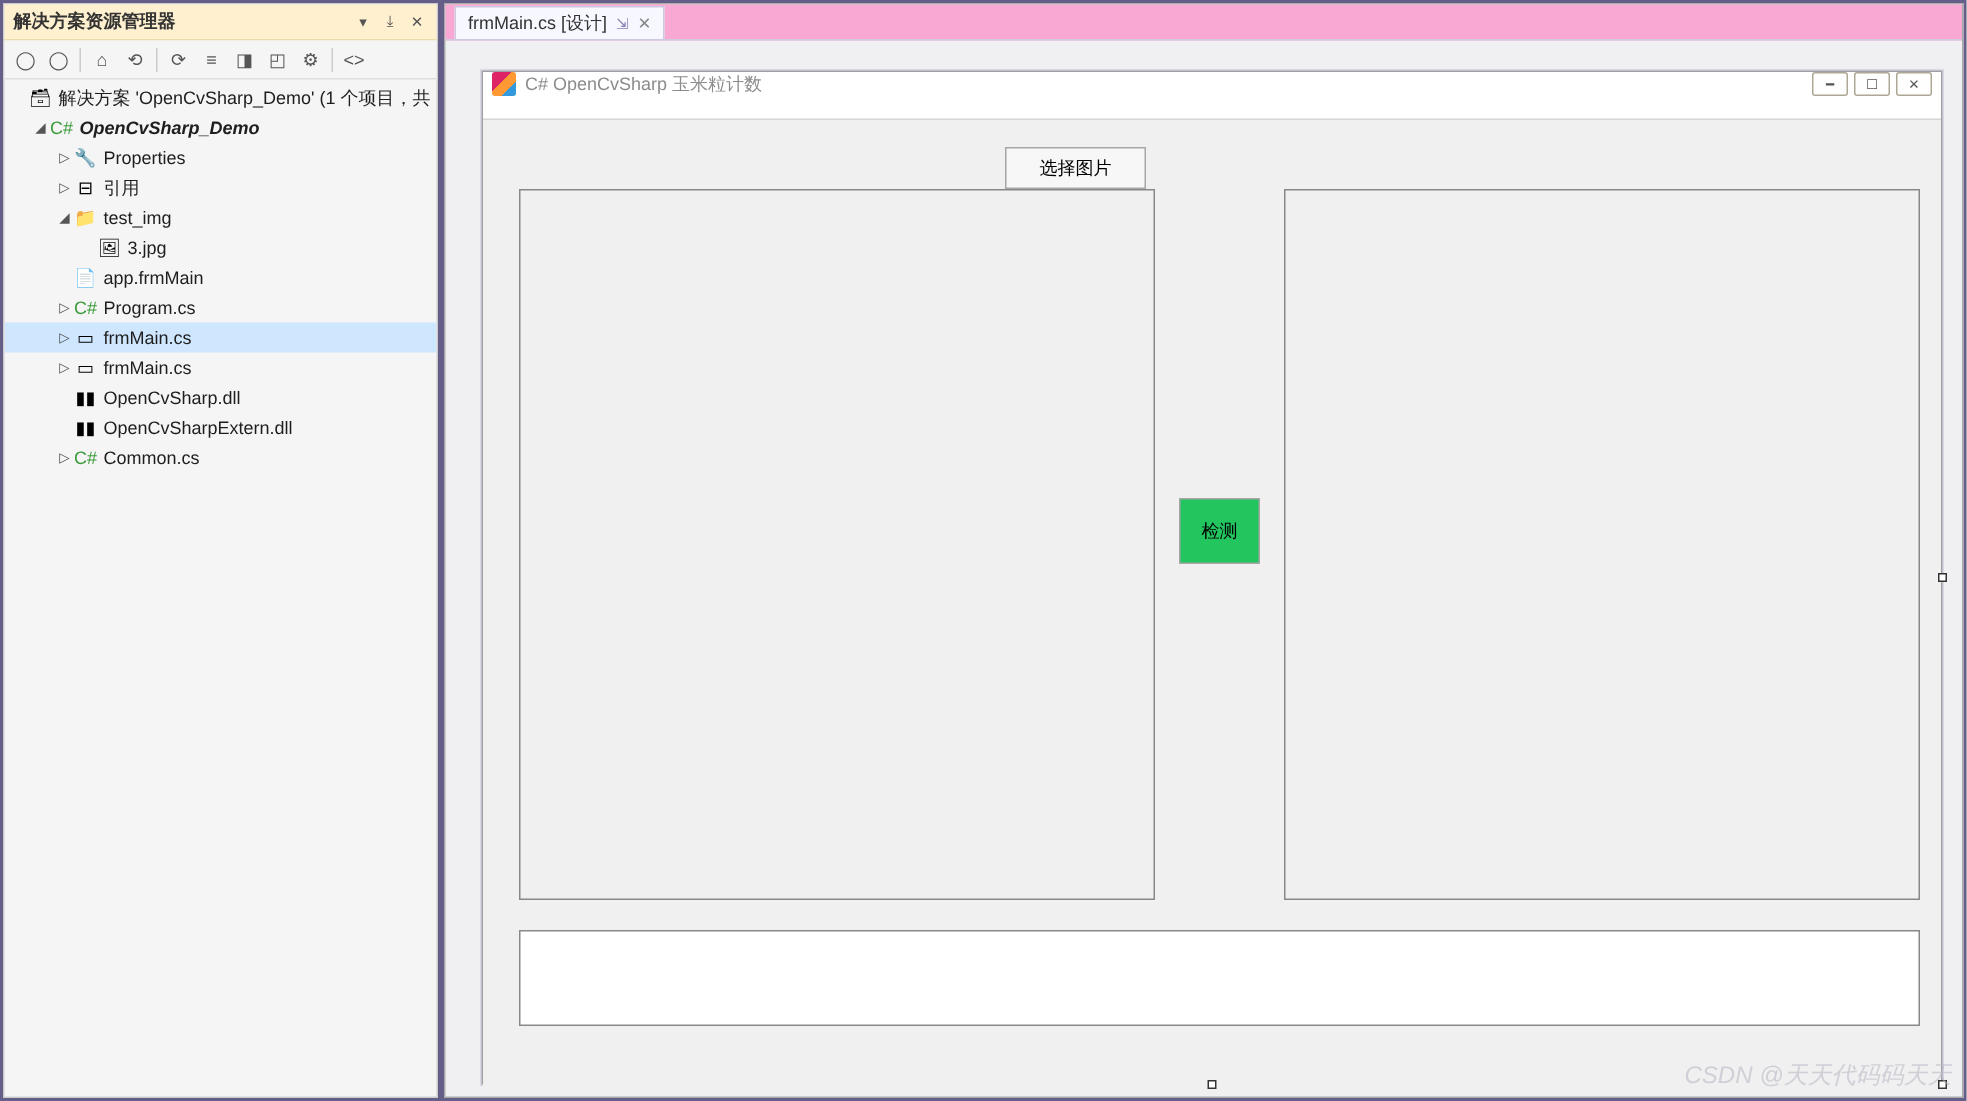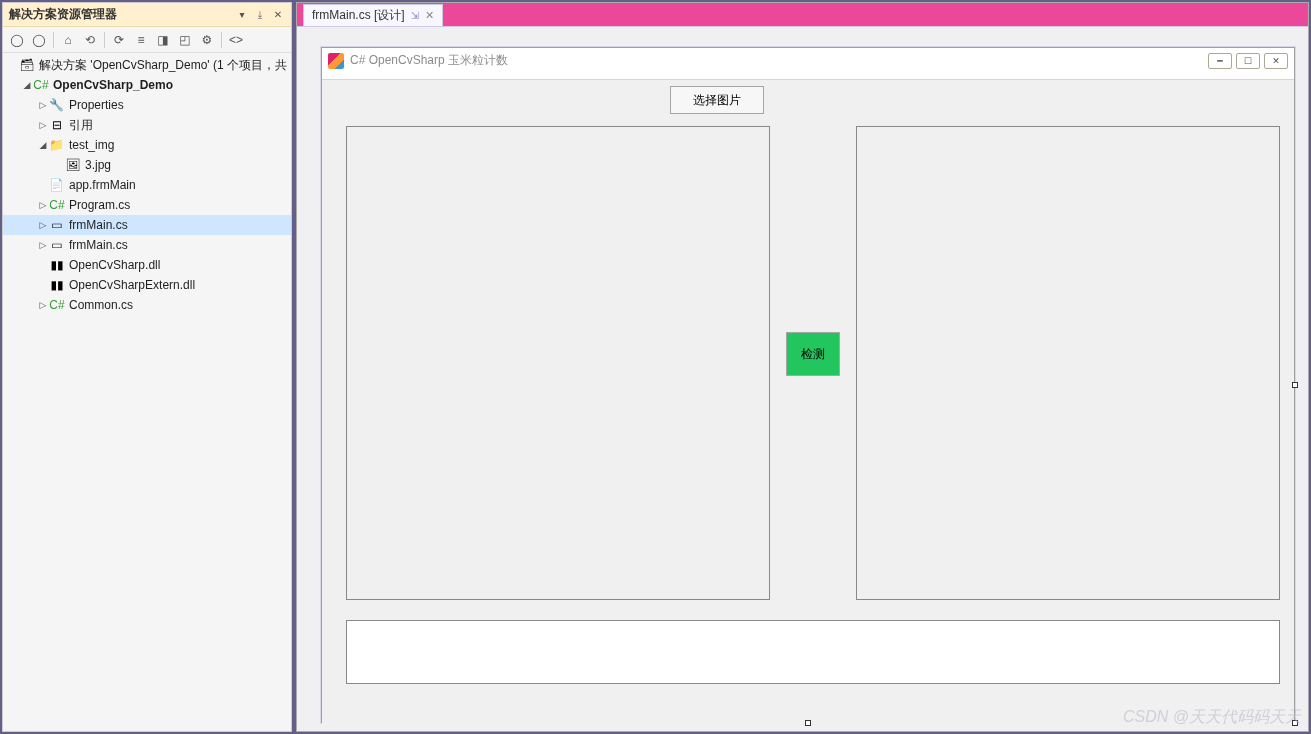--- a/index.html
+++ b/index.html
@@ -19,43 +19,43 @@
 .search-row { height: 24px; display: flex; align-items: center; border: 1px solid #ccc; margin: 2px 4px; background: #fff; padding: 0 4px; }
 .search-input { flex: 1; border: none; outline: none; color: #999; font-style: italic; background: transparent; }
 .search-icon { width: 14px; color: #666; }
 
 .tree { padding: 2px 0; overflow: auto; height: calc(100% - 80px); }
 .tree-row { display: flex; align-items: center; height: 20px; padding-left: 4px; cursor: pointer; white-space: nowrap; }
 .tree-row.selected { background: #cfe6ff; }
 .expander { width: 12px; display: inline-flex; justify-content: center; color: #555; font-size: 9px; }
 .node-icon { width: 16px; display: inline-flex; justify-content: center; margin-right: 4px; }
 .node-label { color: #1e1e1e; }
-.node-label.bold { font-weight: bold; }
+.node-label.bold { font-weight: bold; font-style: italic; }
 .indent1 { padding-left: 18px; }
 .indent2 { padding-left: 34px; }
 .indent3 { padding-left: 50px; }
 
 
 .doc-area { position: absolute; left: 296px; top: 2px; right: 2px; height: 730px; background: #f0f0f3; border: 1px solid #aaa; }
-.tab-strip { height: 24px; background: #ec4899; border-bottom: 1px solid #d0c8e0; display: flex; align-items: flex-end; padding-left: 6px; }
+.tab-strip { height: 24px; background: #f9a8d4; border-bottom: 1px solid #d0c8e0; display: flex; align-items: flex-end; padding-left: 6px; }
 .tab { background: #f7f7ff; border: 1px solid #d0c8e0; border-bottom: none; height: 22px; display: flex; align-items: center; padding: 0 8px; gap: 6px; color: #333; }
 .tab .pin { color: #8a7fb8; font-size: 10px; }
 .tab .close { color: #888; cursor: pointer; font-size: 11px; }
 
 .design-surface { position: absolute; left: 10px; top: 34px; right: 10px; bottom: 10px; background: #f0f0f3; }
 
 .form-window { position: absolute; left: 14px; top: 10px; width: 974px; height: 676px; background: #f0f0f0; border: 1px solid #9f9f9f; box-shadow: 0 0 0 1px #d8d8e8; }
-.form-titlebar { height: 32px; background: #fff; border-bottom: 1px solid #d6d6d6; display: flex; align-items: flex-end; padding: 10px 6px; }
+.form-titlebar { height: 32px; background: #fff; border-bottom: 1px solid #d6d6d6; display: flex; align-items: flex-start; padding: 0 6px; }
 .form-icon { width: 16px; height: 16px; background: linear-gradient(135deg,#d26 40%,#f93 40% 70%,#39d 70%); margin-right: 6px; border-radius: 2px; }
 .form-title { flex: 1; color: #8c8c8c; }
 .win-btns { display: flex; gap: 4px; }
 .win-btn { width: 24px; height: 16px; border: 1px solid #ada795; background: #fefefe; display: flex; align-items: center; justify-content: center; font-size: 9px; color: #555; cursor: pointer; border-radius: 2px; }
 
 .form-body { position: relative; width: 100%; height: calc(100% - 26px); background: #f0f0f0; }
-.btn-select { position: absolute; left: 348px; top: 6px; width: 94px; height: 28px; background: #f7f7f7; border: 1px solid #a6a6a6; cursor: pointer; }
+.btn-select { position: absolute; left: 348px; top: 18px; width: 94px; height: 28px; background: #f7f7f7; border: 1px solid #a6a6a6; cursor: pointer; }
 .picbox { position: absolute; border: 1px solid #888; background: #f0f0f0; }
 .pic-left { left: 24px; top: 46px; width: 424px; height: 474px; }
 .pic-right { left: 534px; top: 46px; width: 424px; height: 474px; }
 .btn-detect { position: absolute; left: 464px; top: 252px; width: 54px; height: 44px; background: #22c55e; border: 1px solid #a6a6a6; cursor: pointer; }
 .textbox-bottom { position: absolute; left: 24px; top: 540px; width: 934px; height: 64px; background: #fff; border: 1px solid #888; overflow-y: scroll; }
 
 
 .handle { position: absolute; width: 6px; height: 6px; background: #fff; border: 1px solid #333; }
 
 .watermark { position: absolute; right: 10px; bottom: 6px; color: rgba(180,180,195,0.55); font-size: 16px; font-style: italic; pointer-events: none; }

